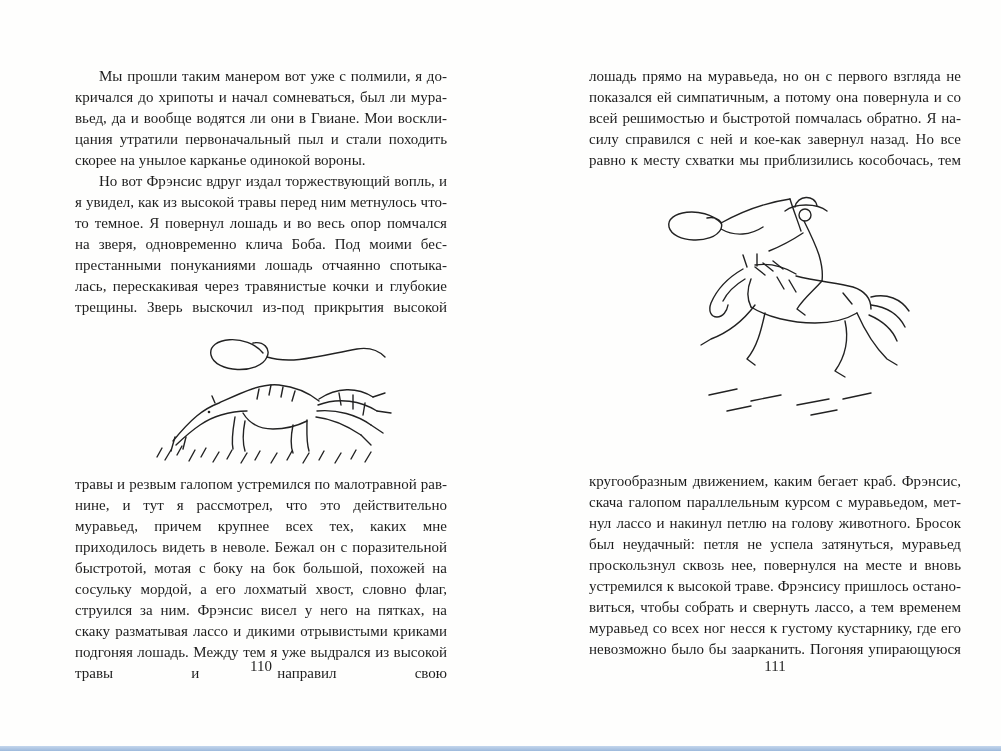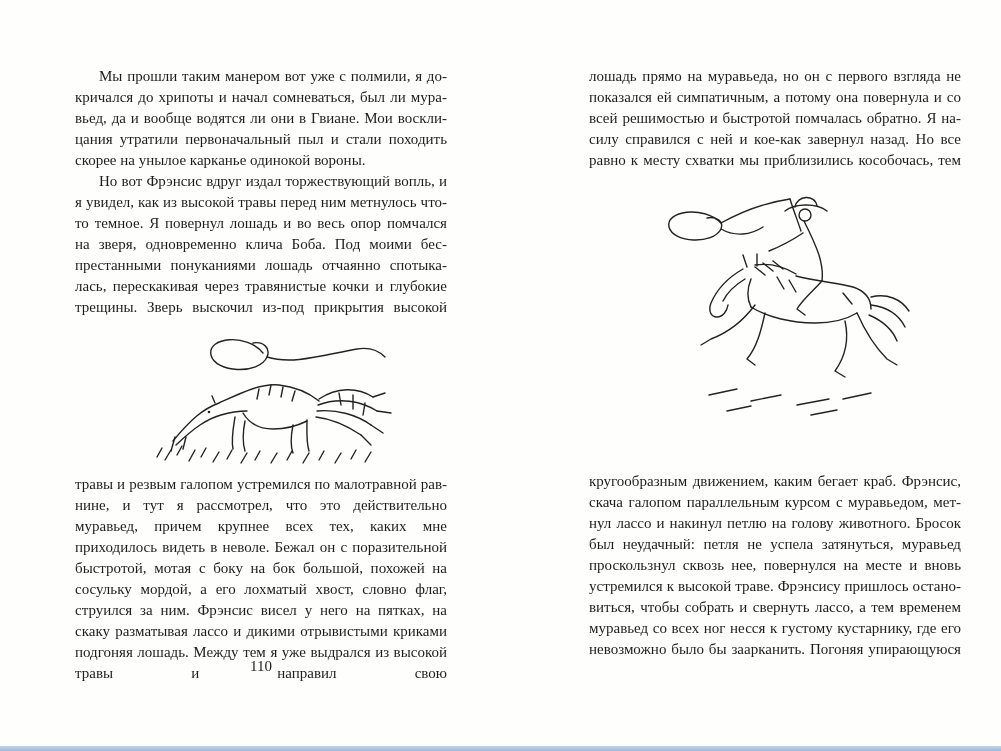--- a/index.html
+++ b/index.html
@@ -162,15 +162,16 @@
         <g>
           <path d="M58,214 l28,-6 M100,220 l30,-6 M146,224 l32,-6 M192,218 l28,-6"></path>
           <path d="M76,230 l24,-5 M160,234 l26,-5"></path>
         </g>
       </g>
     </svg>
   </figure>
 
   <p class="para para--runon">кругообразным движением, каким бегает краб. Фрэнсис, скача галопом параллельным курсом с муравьедом, мет­нул лассо и накинул петлю на голову животного. Бросок был неудачный: петля не успела затянуться, муравьед проскользнул сквозь нее, повернулся на месте и вновь устремился к высокой траве. Фрэнсису пришлось остано­виться, чтобы собрать и свернуть лассо, а тем временем муравьед со всех ног несся к густому кустарнику, где его невозможно было бы заарканить. Погоняя упирающуюся</p>
 
+  <div class="page-number">111</div>
 </div>
 
 <div class="bottom-edge"></div>
 
 </body></html>

